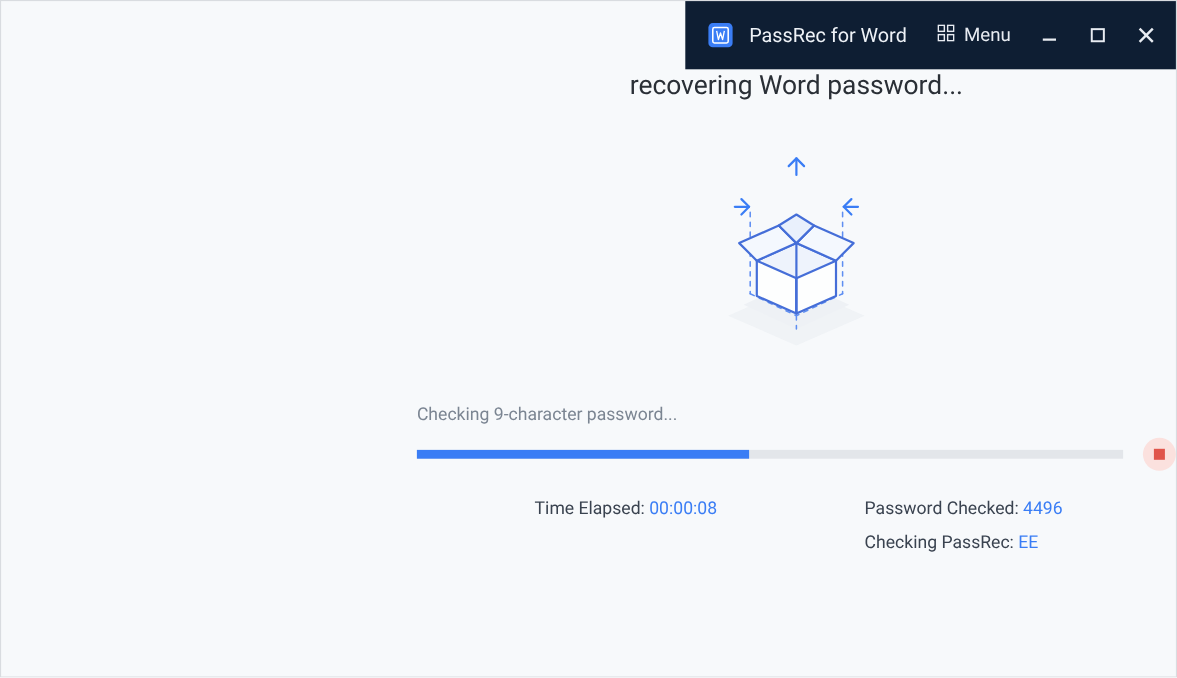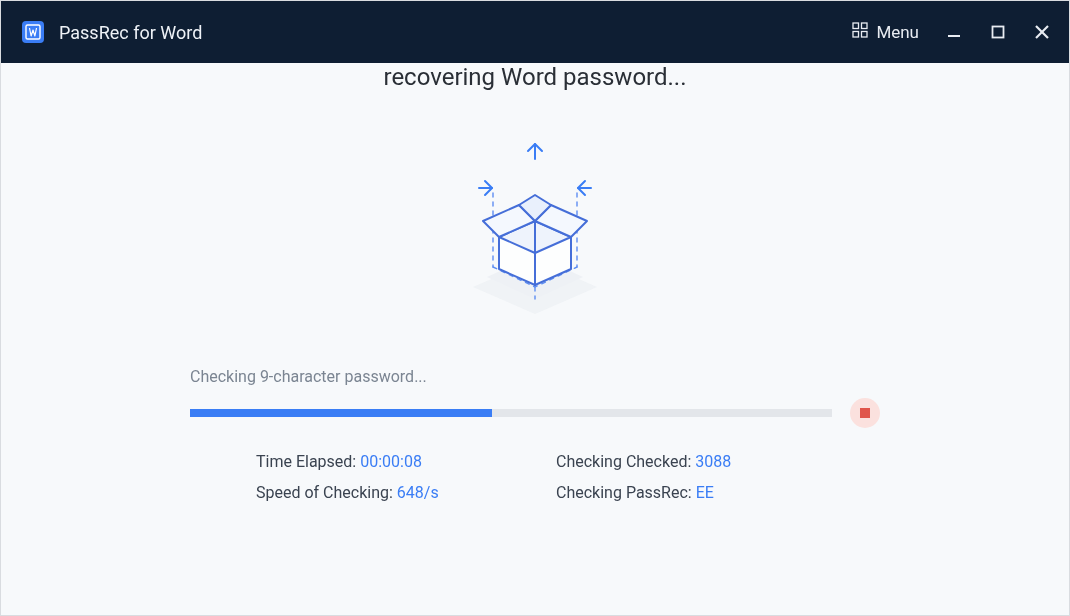--- a/index.html
+++ b/index.html
@@ -10,20 +10,21 @@
     height: 616px;
     overflow: hidden;
   }
   .window {
     width: 1070px;
     height: 616px;
     border: 1px solid #d9dce0;
     display: flex;
     flex-direction: column;
     background: #f7f9fb;
+    align-items: flex-end;
   }
   .titlebar {
     height: 62px;
     background: #0e1e33;
     display: flex;
     align-items: center;
     padding: 0 18px 0 20px;
     color: #fff;
   }
   .titlebar-left {
@@ -142,20 +143,21 @@
   .stats-col {
     display: flex;
     flex-direction: column;
     gap: 12px;
   }
   .stats-col.left { width: 300px; }
   .stats-col.right { }
   .stat-row {
     font-size: 16px;
     color: #3a4350;
+    margin-left: 41px;
   }
   .stat-value {
     color: #3a7df5;
   }
 </style>
 </head>
 <body>
 
 <div class="window">
 
@@ -254,27 +256,24 @@
         </div>
         <div class="stop-btn">
           <span class="stop-square"></span>
         </div>
       </div>
       <div class="stats">
         <div class="stats-col left">
           <div class="stat-row">
             <span>Time Elapsed: </span><span class="stat-value">00:00:08</span>
           </div>
-          <div class="stat-row">
-            <span>Speed of Checking: </span><span class="stat-value">648/s</span>
-          </div>
         </div>
         <div class="stats-col right">
           <div class="stat-row">
-            <span>Checking Checked: </span><span class="stat-value">3088</span>
+            <span>Password Checked: </span><span class="stat-value">4496</span>
           </div>
           <div class="stat-row">
             <span>Checking PassRec: </span><span class="stat-value">EE</span>
           </div>
         </div>
       </div>
     </div>
 
   </div>
 </div>

